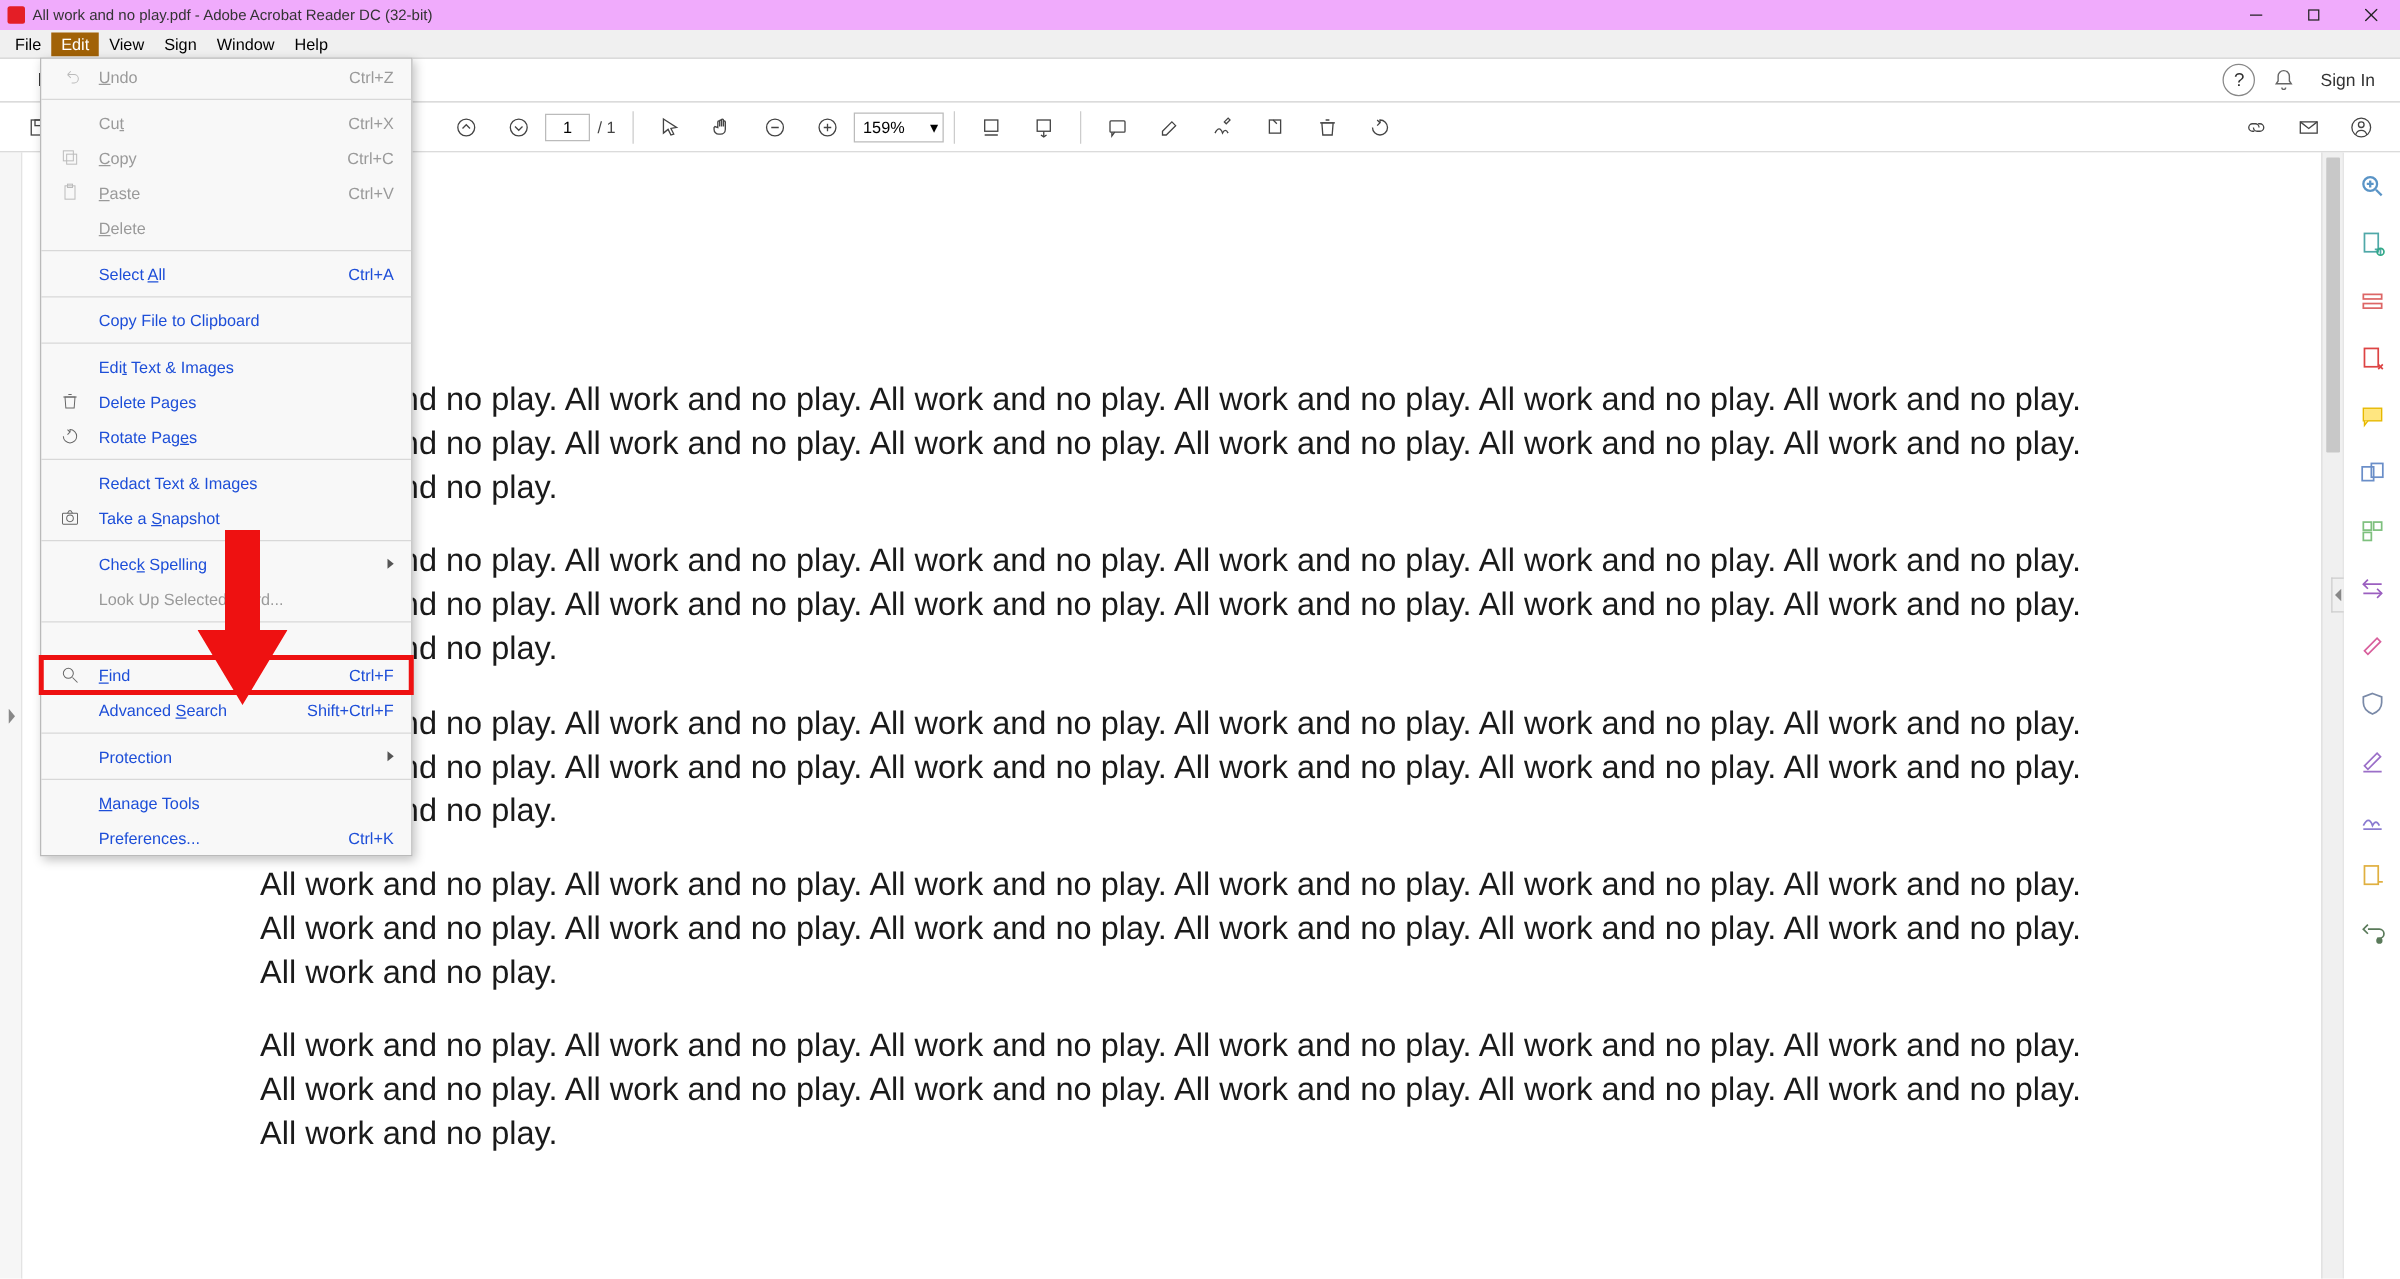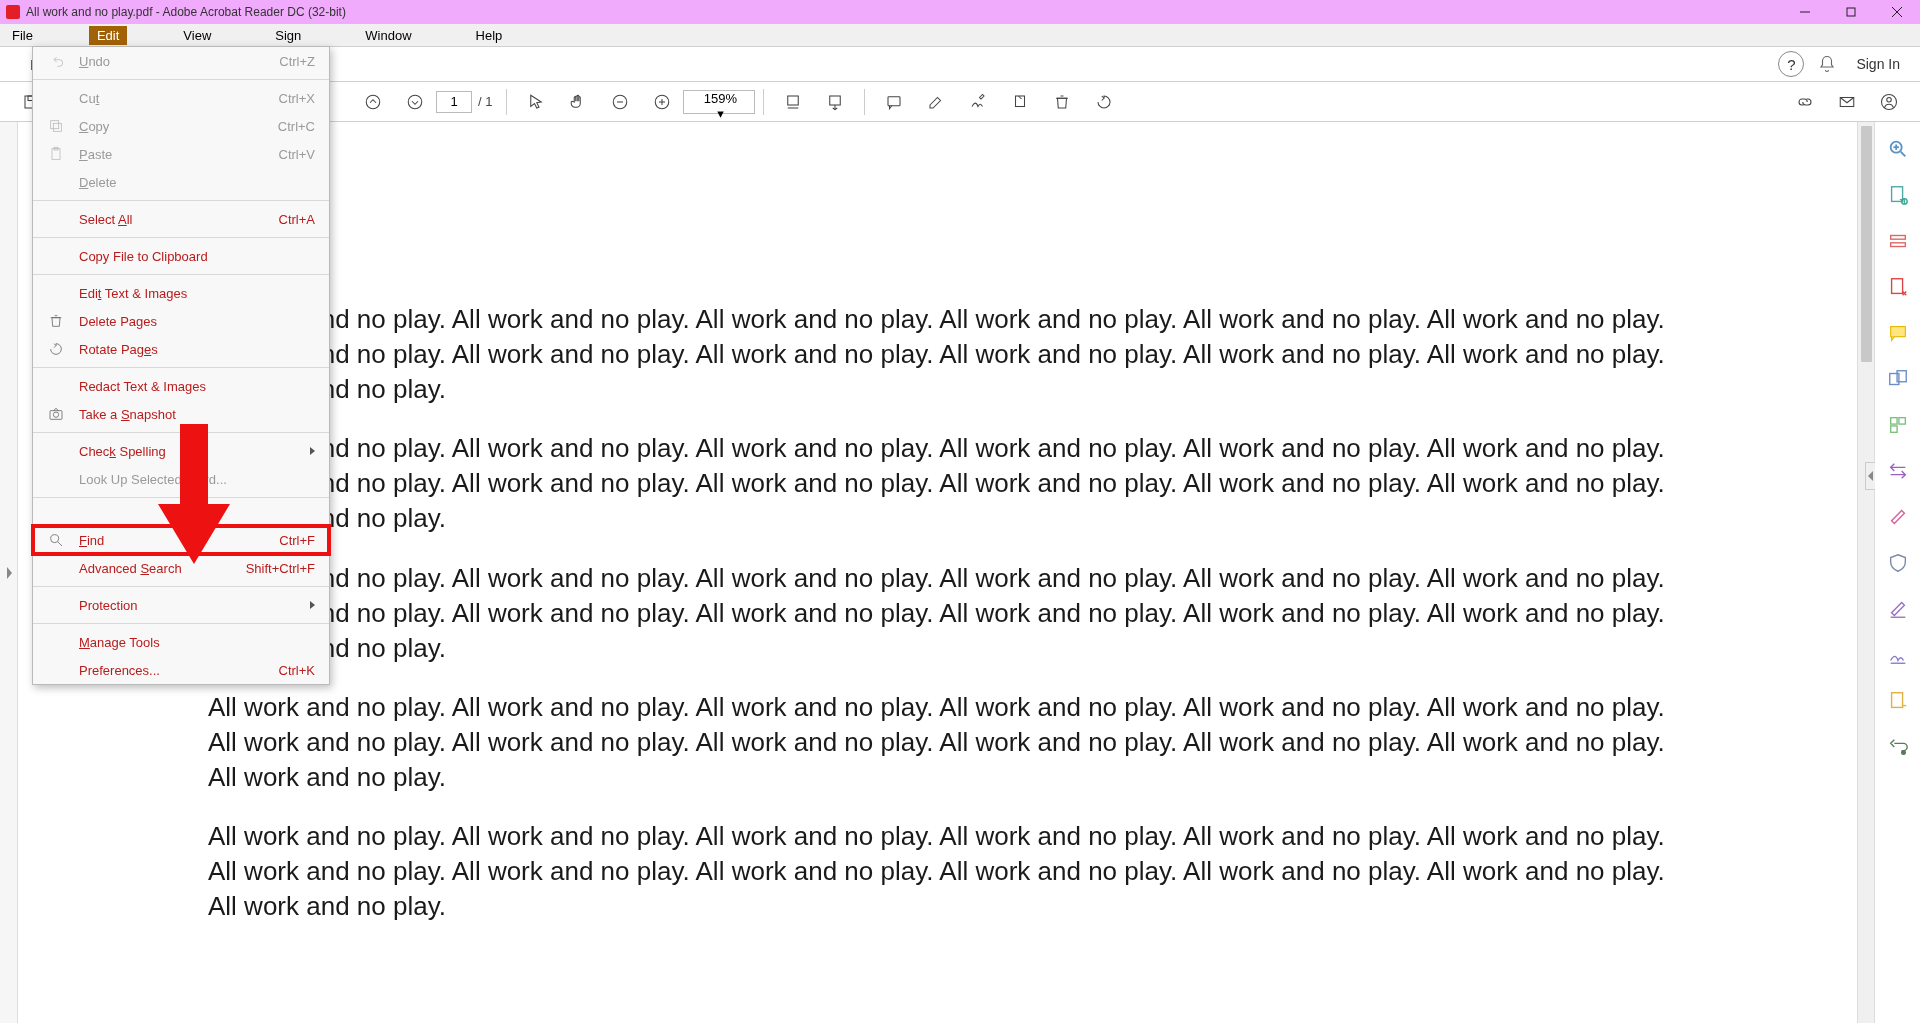--- a/index.html
+++ b/index.html
@@ -6,59 +6,59 @@
 body { width: 1920px; height: 1023px; overflow: hidden; background: #fff; position: relative; }
 
 
 .title-bar { height: 24px; background: #f0abfc; display: flex; align-items: center; padding-left: 6px; font-size: 12px; color: #333; }
 .title-bar .app-icon { width: 14px; height: 14px; background: #e41e26; border-radius: 2px; margin-right: 6px; }
 .window-controls { position: absolute; right: 0; top: 0; display: flex; }
 .window-controls div { width: 46px; height: 24px; display: flex; align-items: center; justify-content: center; cursor: pointer; }
 .window-controls svg { width: 10px; height: 10px; stroke: #222; stroke-width: 1; fill: none; }
 
 
-.menu-bar { height: 22px; background: #f0f0f0; display: flex; align-items: center; padding-left: 4px; font-size: 13px; gap: 48px; }
+.menu-bar { height: 22px; background: #f0f0f0; display: flex; align-items: center; padding-left: 4px; font-size: 13px; }
 .menu-bar .menu-item { padding: 2px 8px; cursor: pointer; }
 .menu-bar .menu-item.active { background: #a16207; color: #fff; }
 
 
 .primary-row { height: 36px; border-top: 1px solid #d0d0d0; border-bottom: 1px solid #d0d0d0; display: flex; align-items: center; justify-content: flex-end; padding: 0 20px; font-size: 15px; color: #333; }
 .primary-row .home-label { margin-right: auto; padding-left: 10px; font-size: 15px; }
 .primary-row .signin { font-size: 14px; cursor: pointer; margin-left: 18px; }
 .primary-row .round-icon { width: 26px; height: 26px; border: 1px solid #888; border-radius: 50%; display: flex; align-items: center; justify-content: center; margin-left: 12px; cursor: pointer; }
 .bell-icon { width:22px; height:22px; margin-left: 12px; cursor:pointer; display:flex; align-items:center; justify-content:center;}
 
 
 .toolbar { height: 40px; border-bottom: 1px solid #d0d0d0; display: flex; align-items: center; padding: 0 10px; }
 .tool-button { width: 34px; height: 34px; display: flex; align-items: center; justify-content: center; cursor: pointer; margin: 0 4px; }
 .tool-button svg { width: 18px; height: 18px; stroke: #444; stroke-width: 1.4; fill: none; }
 .tool-sep { width: 1px; height: 26px; background: #ccc; margin: 0 8px; }
 .page-input { width: 36px; height: 22px; border: 1px solid #bbb; text-align: center; font-size: 13px; }
 .page-total { font-size: 13px; color: #444; margin: 0 6px; }
-.zoom-select { width: 72px; height: 24px; border: 1px solid #bbb; font-size: 13px; padding-left: 6px; display:flex; align-items:center; justify-content:space-between; padding-right:4px; cursor:pointer;flex-direction:column; }
+.zoom-select { width: 72px; height: 24px; border: 1px solid #bbb; font-size: 13px; padding-left: 6px; display:flex; align-items:center; justify-content:space-between; padding-right:4px; cursor:pointer; }
 .toolbar-right { display:flex; align-items:center; margin-left:auto; }
 
 
 .doc-container { position: relative; height: calc(1023px - 24px - 22px - 36px - 40px); display: flex; }
 .nav-stripe { width: 18px; background: #f6f6f6; border-right: 1px solid #ddd; display:flex; align-items:center; justify-content:center; }
 .nav-stripe svg { width:8px; height:12px; fill:#888; }
 .doc-page { flex: 1; background: #fff; padding: 180px 190px 40px 190px; overflow: hidden; position: relative; }
 .doc-text { font-family: Calibri, "Segoe UI", sans-serif; font-size: 26px; line-height: 1.35; color: #1a1a1a; }
 .doc-para { margin-bottom: 24px; }
 .scrollbar { width: 17px; background: #f0f0f0; border-left: 1px solid #ddd; position: relative; }
 .scrollbar-thumb { position: absolute; top: 4px; left: 3px; width: 11px; height: 236px; background: #c8c8c8; border-radius: 1px; }
 
 
 .right-panel { width: 46px; background: #fff; border-left: 1px solid #ddd; display: flex; flex-direction: column; align-items: center; padding-top: 16px; gap: 24px; position:relative;}
 .right-panel .panel-icon { width: 22px; height: 22px; cursor: pointer; display:flex; align-items:center; justify-content:center; }
 .right-panel .collapse-tab { position:absolute; left:-10px; top: 340px; width:10px; height:28px; background:#f0f0f0; border:1px solid #ccc; border-right:none; display:flex; align-items:center; justify-content:center;}
 
 
 .edit-menu { position: absolute; left: 32px; top: 46px; width: 298px; background: #f8f8f8; border: 1px solid #bababa; box-shadow: 2px 3px 8px rgba(0,0,0,0.25); z-index: 100; }
-.edit-menu .mi { display: flex; align-items: center; height: 28px; padding: 0 14px 0 46px; font-size: 13px; color: #b91c1c; cursor: pointer; position: relative; }
+.edit-menu .mi { display: flex; align-items: center; height: 28px; padding: 0 14px 0 46px; font-size: 13px; color: #1d4ed8; cursor: pointer; position: relative; }
 .edit-menu .mi.disabled { color: #9a9a9a; cursor: default; }
 .edit-menu .mi .shortcut { margin-left: auto; color: inherit; }
 .edit-menu .mi .mi-icon { position: absolute; left: 14px; width: 18px; height: 18px; display:flex; align-items:center; justify-content:center; }
 .edit-menu .mi .mi-icon svg { width:16px; height:16px; stroke:#666; fill:none; stroke-width:1.2;}
 .edit-menu .mi.disabled .mi-icon svg { stroke:#bbb; }
 .edit-menu .mi .submenu-arrow { margin-left:auto; border-left:5px solid #555; border-top:4px solid transparent; border-bottom:4px solid transparent; }
 .edit-menu .sep { height: 1px; background: #d8d8d8; margin: 4px 0; }
 .edit-menu .mi.highlighted { outline: 4px solid #e11; outline-offset: -2px; margin-top: 28px; }
 .underline-char { text-decoration: underline; }
 

